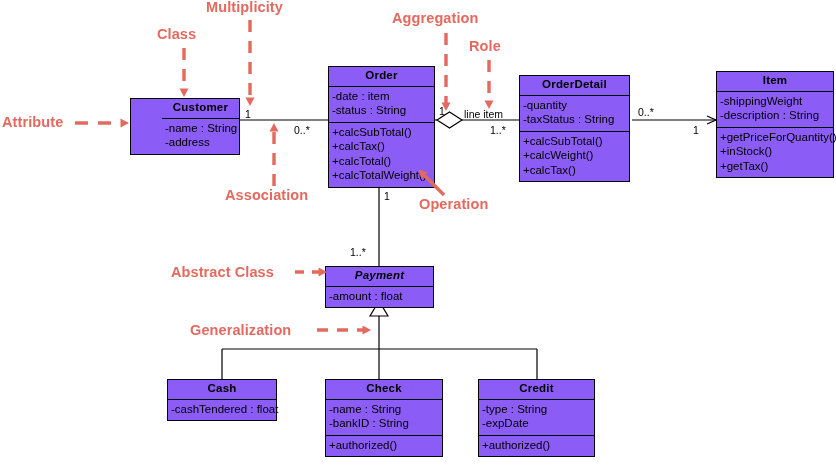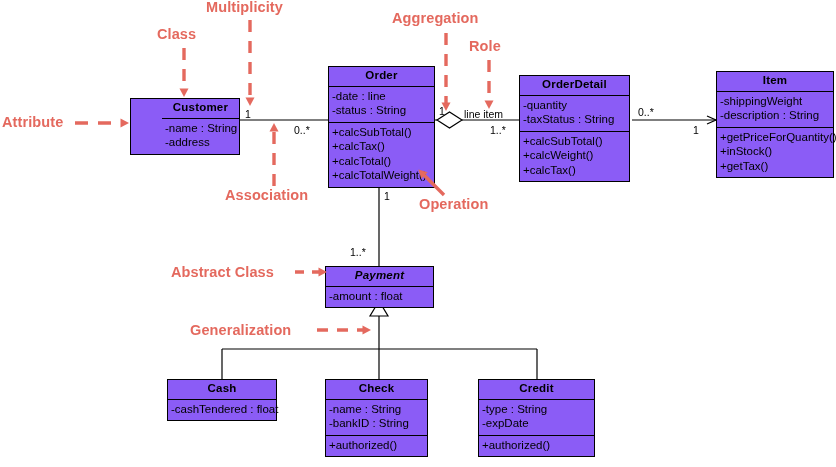--- a/index.html
+++ b/index.html
@@ -105,21 +105,21 @@
     <div class="uml-name">Customer</div>
     <div class="uml-compartment last">
       <div>-name : String</div>
       <div>-address</div>
     </div>
   </div>
 
   <div class="uml-class" style="left:328px;top:66px;width:107px;">
     <div class="uml-name">Order</div>
     <div class="uml-compartment">
-      <div>-date : line</div>
+      <div>-date : item</div>
       <div>-status : String</div>
     </div>
     <div class="uml-compartment last">
       <div>+calcSubTotal()</div>
       <div>+calcTax()</div>
       <div>+calcTotal()</div>
       <div>+calcTotalWeight()</div>
     </div>
   </div>
 
@@ -156,21 +156,21 @@
     </div>
   </div>
 
   <div class="uml-class" style="left:167px;top:379px;width:110px;">
     <div class="uml-name">Cash</div>
     <div class="uml-compartment last">
       <div>-cashTendered : float</div>
     </div>
   </div>
 
-  <div class="uml-class" style="left:325px;top:379px;width:103px;">
+  <div class="uml-class" style="left:325px;top:379px;width:118px;">
     <div class="uml-name">Check</div>
     <div class="uml-compartment">
       <div>-name : String</div>
       <div>-bankID : String</div>
     </div>
     <div class="uml-compartment last">
       <div>+authorized()</div>
     </div>
   </div>
 

